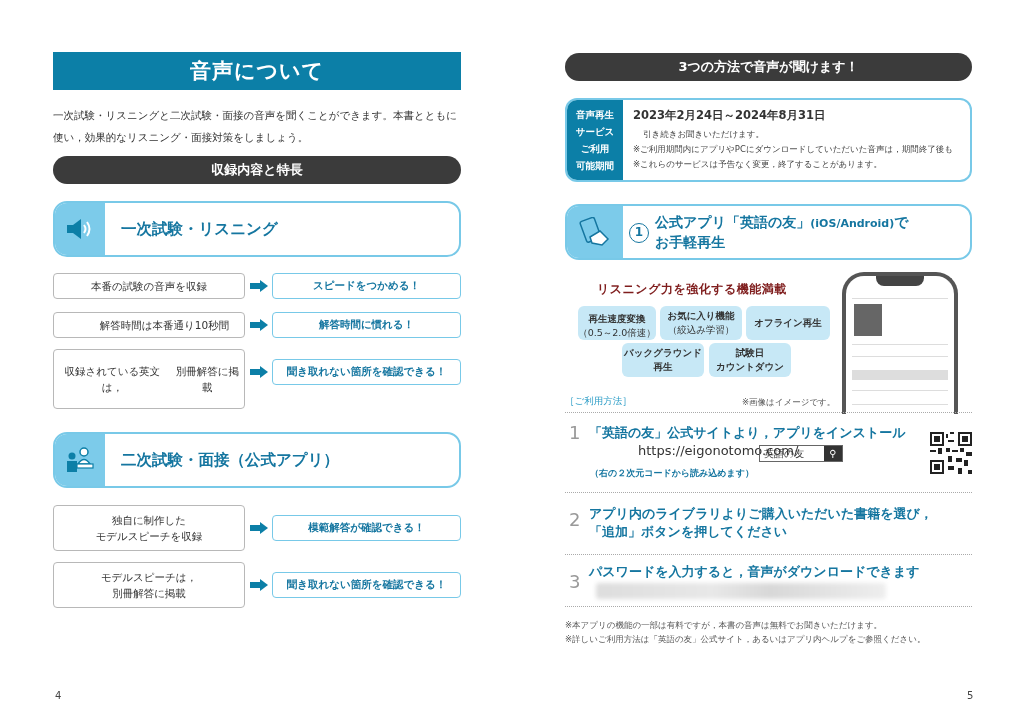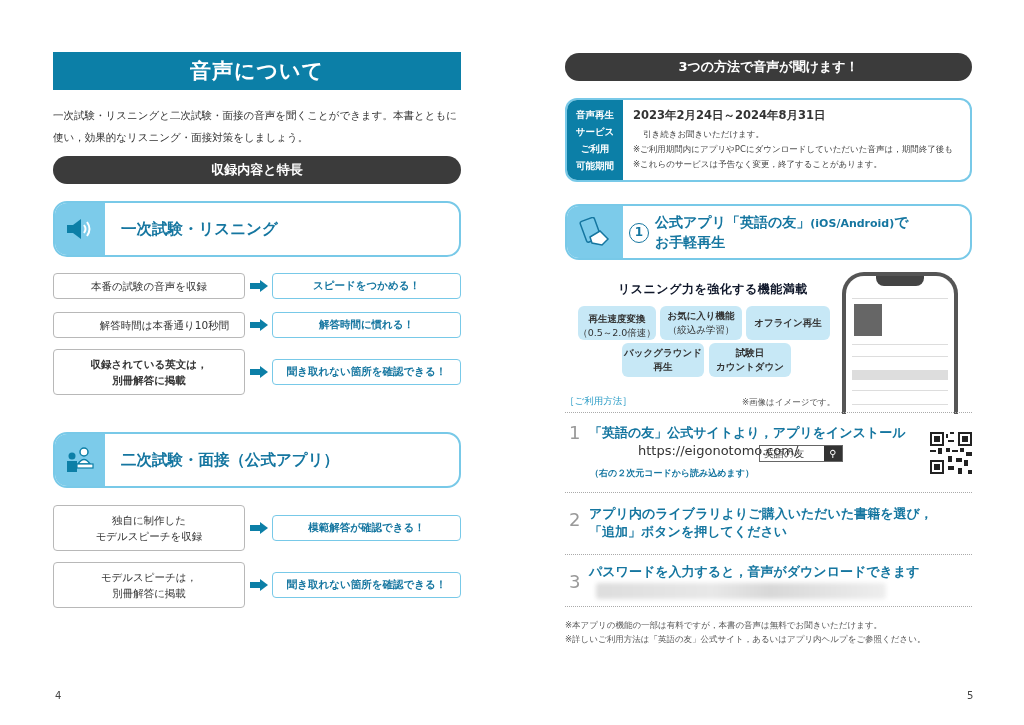--- a/index.html
+++ b/index.html
@@ -30,21 +30,21 @@
   .service-box .date { font-size: 11.5px; font-weight: bold; color: #333; margin-bottom: 4px; }
   .service-box .note { font-size: 8.5px; color: #444; line-height: 15px; }
   .service-box .note.indent { padding-left: 10px; }
 
   .app-head { position: absolute; left: 53px; top: 204px; width: 407px; height: 56px; border: 2px solid #78c9e8; border-radius: 14px; overflow: hidden; background: #fff; }
   .app-head .icon-box { position: absolute; left: 0; top: 0; width: 56px; height: 100%; background: #7ccbea; display: flex; align-items: center; justify-content: center; }
   .app-head .circle-num { position: absolute; left: 62px; top: 17px; width: 20px; height: 20px; border: 1.5px solid #1576a0; border-radius: 50%; color: #1576a0; font-size: 12px; font-weight: bold; text-align: center; line-height: 17px; }
   .app-head .head-text { position: absolute; left: 88px; top: 7px; color: #1576a0; font-weight: bold; font-size: 14px; line-height: 19px; }
   .app-head .head-text .small { font-size: 11px; font-weight: bold; }
 
-  .feature-title { position: absolute; left: 85px; top: 281px; font-size: 12px; font-weight: bold; color: #0f172a; letter-spacing: 0.5px; margin-left: 21px; }
+  .feature-title { position: absolute; left: 85px; top: 281px; font-size: 12px; font-weight: bold; color: #7f1d1d; letter-spacing: 0.5px; }
   .chip { position: absolute; background: #c7e8f6; border-radius: 6px; font-size: 9.5px; font-weight: bold; color: #333; text-align: center; display: flex; flex-direction: column; justify-content: center; line-height: 14px; }
   .chip .sub { font-weight: normal; }
 
   .phone { position: absolute; left: 330px; top: 272px; width: 116px; height: 142px; border: 4px solid #555; border-bottom: none; border-radius: 22px 22px 0 0; background: #fff; overflow: hidden; }
   .phone .notch { position: absolute; left: 30px; top: -2px; width: 48px; height: 12px; background: #444; border-radius: 0 0 8px 8px; }
   .phone .screen-line { position: absolute; left: 6px; right: 6px; height: 1px; background: #ddd; }
   .phone .cover { position: absolute; left: 8px; top: 28px; width: 28px; height: 32px; background: #666; }
   .phone .tab-bar { position: absolute; left: 6px; right: 6px; top: 94px; height: 10px; background: #ddd; }
 
   .usage-label { position: absolute; left: 53px; top: 395px; font-size: 9.5px; color: #2a9cc6; }
@@ -95,21 +95,21 @@
   <div class="row" style="top:312px;">
     <div class="box-grey" style="height:26px;padding-left:31px;">解答時間は本番通り10秒間</div>
     <svg class="arrow" style="top:7px;" viewBox="0 0 18 12">
         <rect x="0" y="3" width="10" height="6" fill="#0c7fa7"></rect>
         <polygon points="10,0 18,6 10,12" fill="#0c7fa7"></polygon>
       </svg>
     <div class="box-blue" style="top:0;">解答時間に慣れる！</div>
   </div>
 
   <div class="row" style="top:349px;">
-    <div class="box-grey" style="height:46px; flex-direction:column;font-weight:bold;">
+    <div class="box-grey" style="height:60px; flex-direction:row;">
       <span>収録されている英文は，</span>
       <span>別冊解答に掲載</span>
     </div>
     <svg class="arrow" style="top:17px;" viewBox="0 0 18 12">
         <rect x="0" y="3" width="10" height="6" fill="#0c7fa7"></rect>
         <polygon points="10,0 18,6 10,12" fill="#0c7fa7"></polygon>
       </svg>
     <div class="box-blue" style="top:10px;">聞き取れない箇所を確認できる！</div>
   </div>
 

